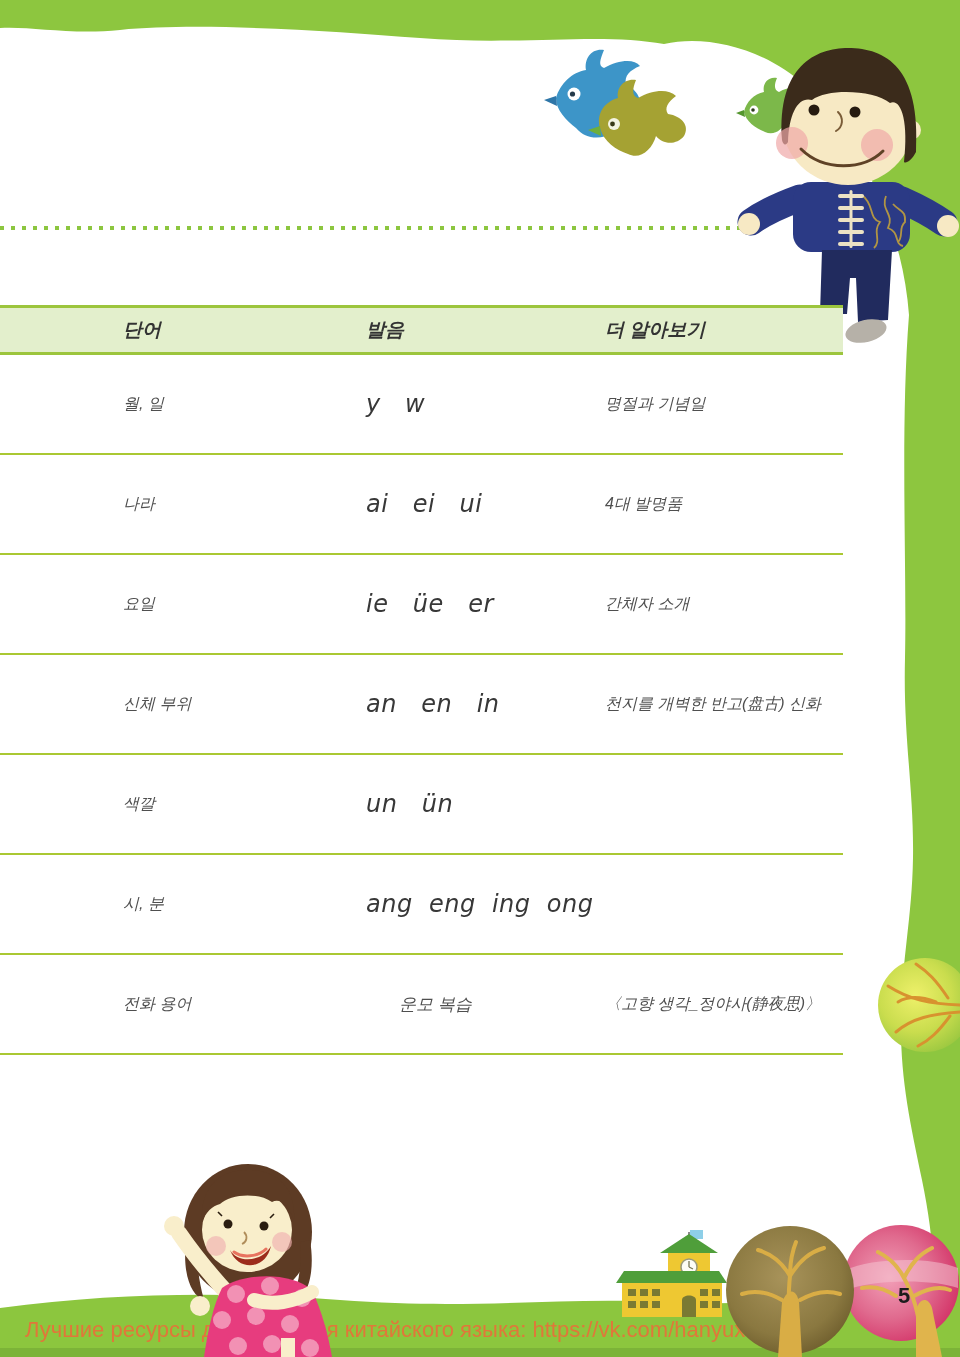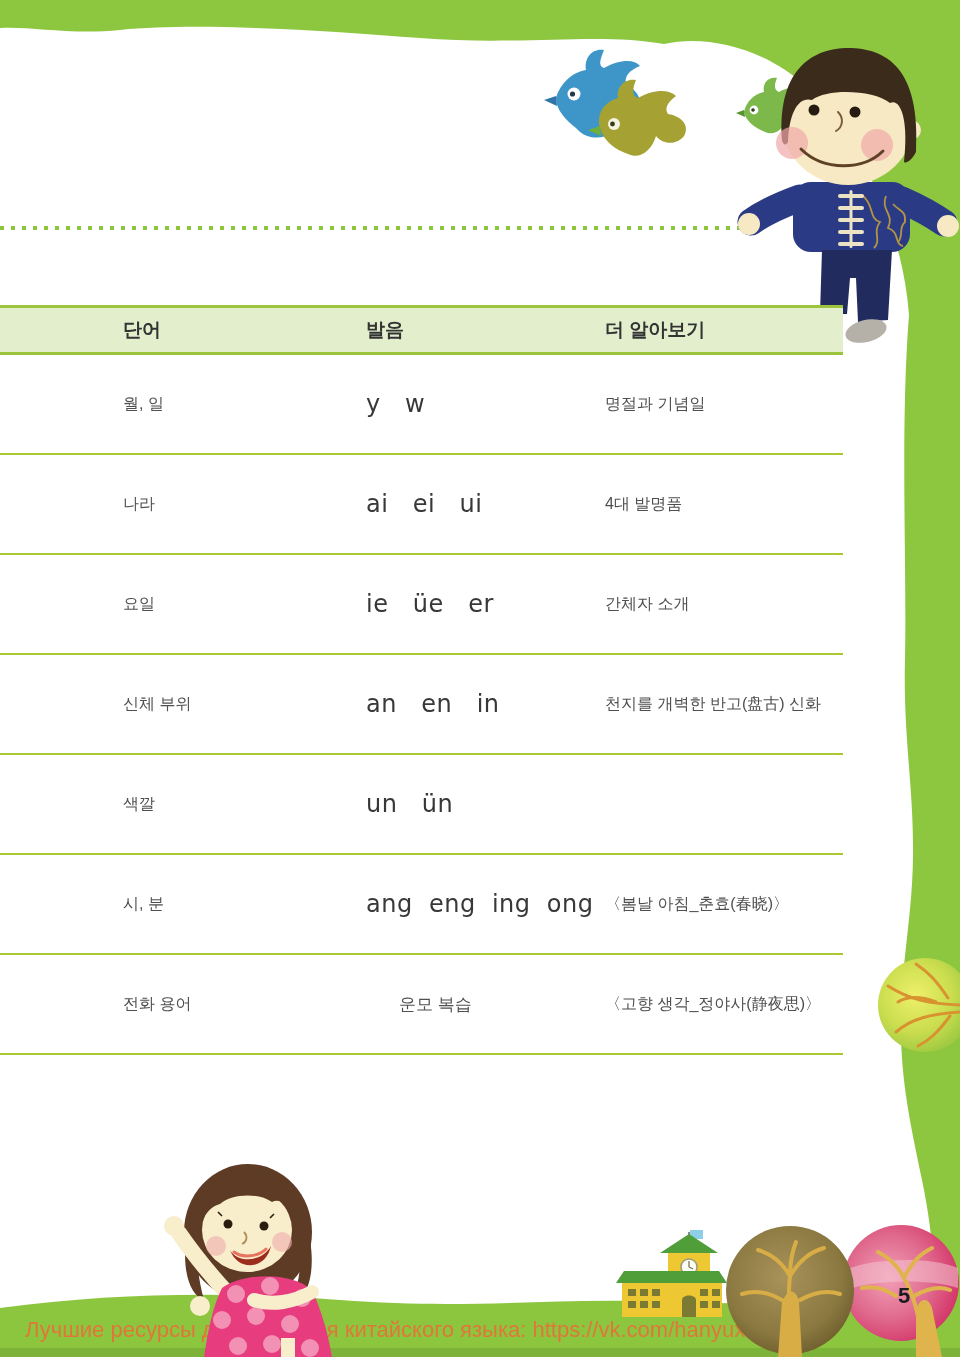--- a/index.html
+++ b/index.html
@@ -3,21 +3,21 @@
 <meta charset="utf-8">
 <style>
   html,body{margin:0;padding:0;}
   body{
     width:960px;height:1357px;position:relative;overflow:hidden;
     background:#ffffff;
     font-family:"Liberation Sans", sans-serif;
   }
   #art{position:absolute;left:0;top:0;z-index:0;}
   
-  .vocab-table{position:absolute;left:0;top:305px;width:843px;z-index:2;}
+  .vocab-table{position:absolute;left:0;top:305px;width:843px;z-index:2;font-style:italic;}
   .thead{
     position:relative;height:44px;width:843px;
     background:#e3efcc;border-top:3px solid #9cc53d;border-bottom:3px solid #9cc53d;
   }
   .thead .hcell{
     position:absolute;top:0;height:44px;display:flex;align-items:center;
     font-size:19px;font-weight:700;color:#333333;letter-spacing:0;
   }
   .trow{position:relative;height:100px;border-bottom:2px solid #aac832;box-sizing:border-box;}
   .cell{position:absolute;top:0;height:100%;display:flex;align-items:center;}
@@ -255,21 +255,20 @@
   </div>
 
   <div class="trow">
     <div class="cell c1">색깔</div>
     <div class="cell c2 pron">un   ün</div>
   </div>
 
   <div class="trow">
     <div class="cell c1">시, 분</div>
     <div class="cell c2 pron">ang  eng  ing  ong</div>
-    <div class="cell c3">〈봄날 아침_춘효(春晓)〉</div>
   </div>
 
   <div class="trow">
     <div class="cell c1">전화 용어</div>
     <div class="cell c2 pron pron-korean">운모 복습</div>
     <div class="cell c3">〈고향 생각_정야사(静夜思)〉</div>
   </div>
 </div>
 </div>
 

